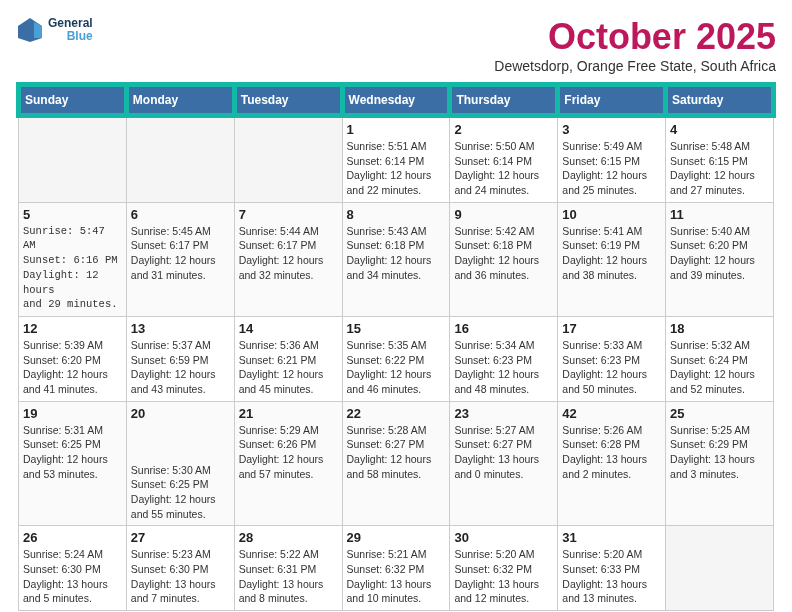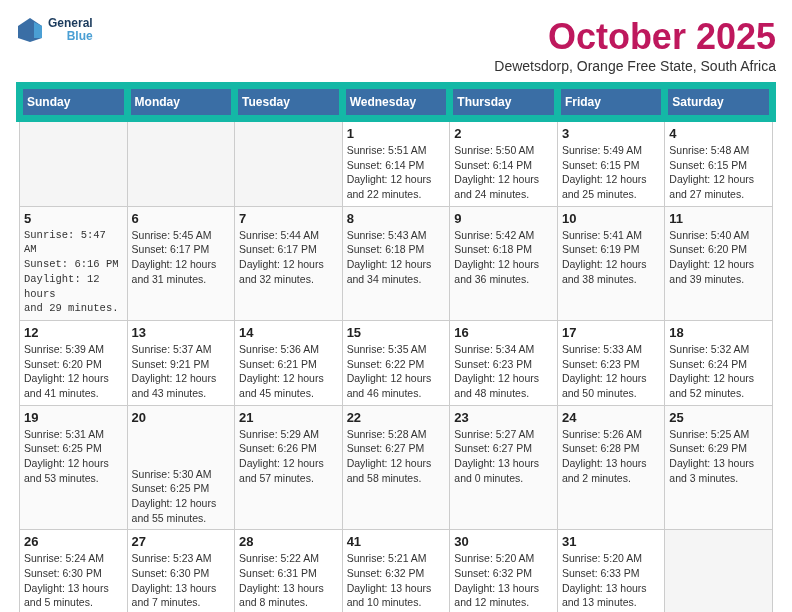--- a/index.html
+++ b/index.html
@@ -48,21 +48,21 @@
       width: 100%;
       border-collapse: collapse;
       font-size: 11px;
     }
     .calendar th {
       background: #3a6ea5;
       color: #fff;
       padding: 6px 4px;
       text-align: left;
       font-size: 12px;
-      border: 7px solid #14b8a6;
+      border: 5px solid #14b8a6;
     }
     .calendar td {
       border: 1px solid #ccc;
       vertical-align: top;
       padding: 4px;
       width: 108px;
       min-height: 80px;
       background: #fff;
     }
     .calendar td.empty {
@@ -204,21 +204,21 @@
         <td>
           <div class="day-number">12</div>
           <div class="day-info" style="white-space: pre-line;">Sunrise: 5:39 AM
 Sunset: 6:20 PM
 Daylight: 12 hours
 and 41 minutes.</div>
         </td>
         <td>
           <div class="day-number">13</div>
           <div class="day-info" style="white-space: pre-line;">Sunrise: 5:37 AM
-Sunset: 9:21 PM
+Sunset: 6:59 PM
 Daylight: 12 hours
 and 43 minutes.</div>
         </td>
         <td>
           <div class="day-number">14</div>
           <div class="day-info" style="white-space: pre-line;">Sunrise: 5:36 AM
 Sunset: 6:21 PM
 Daylight: 12 hours
 and 45 minutes.</div>
         </td>
@@ -281,21 +281,21 @@
 and 58 minutes.</div>
         </td>
         <td>
           <div class="day-number">23</div>
           <div class="day-info" style="white-space: pre-line;">Sunrise: 5:27 AM
 Sunset: 6:27 PM
 Daylight: 13 hours
 and 0 minutes.</div>
         </td>
         <td>
-          <div class="day-number">24</div>
+          <div class="day-number">42</div>
           <div class="day-info" style="white-space: pre-line;">Sunrise: 5:26 AM
 Sunset: 6:28 PM
 Daylight: 13 hours
 and 2 minutes.</div>
         </td>
         <td>
           <div class="day-number">25</div>
           <div class="day-info" style="white-space: pre-line;">Sunrise: 5:25 AM
 Sunset: 6:29 PM
 Daylight: 13 hours
@@ -318,21 +318,21 @@
 and 7 minutes.</div>
         </td>
         <td>
           <div class="day-number">28</div>
           <div class="day-info" style="white-space: pre-line;">Sunrise: 5:22 AM
 Sunset: 6:31 PM
 Daylight: 13 hours
 and 8 minutes.</div>
         </td>
         <td>
-          <div class="day-number">41</div>
+          <div class="day-number">29</div>
           <div class="day-info" style="white-space: pre-line;">Sunrise: 5:21 AM
 Sunset: 6:32 PM
 Daylight: 13 hours
 and 10 minutes.</div>
         </td>
         <td>
           <div class="day-number">30</div>
           <div class="day-info" style="white-space: pre-line;">Sunrise: 5:20 AM
 Sunset: 6:32 PM
 Daylight: 13 hours

